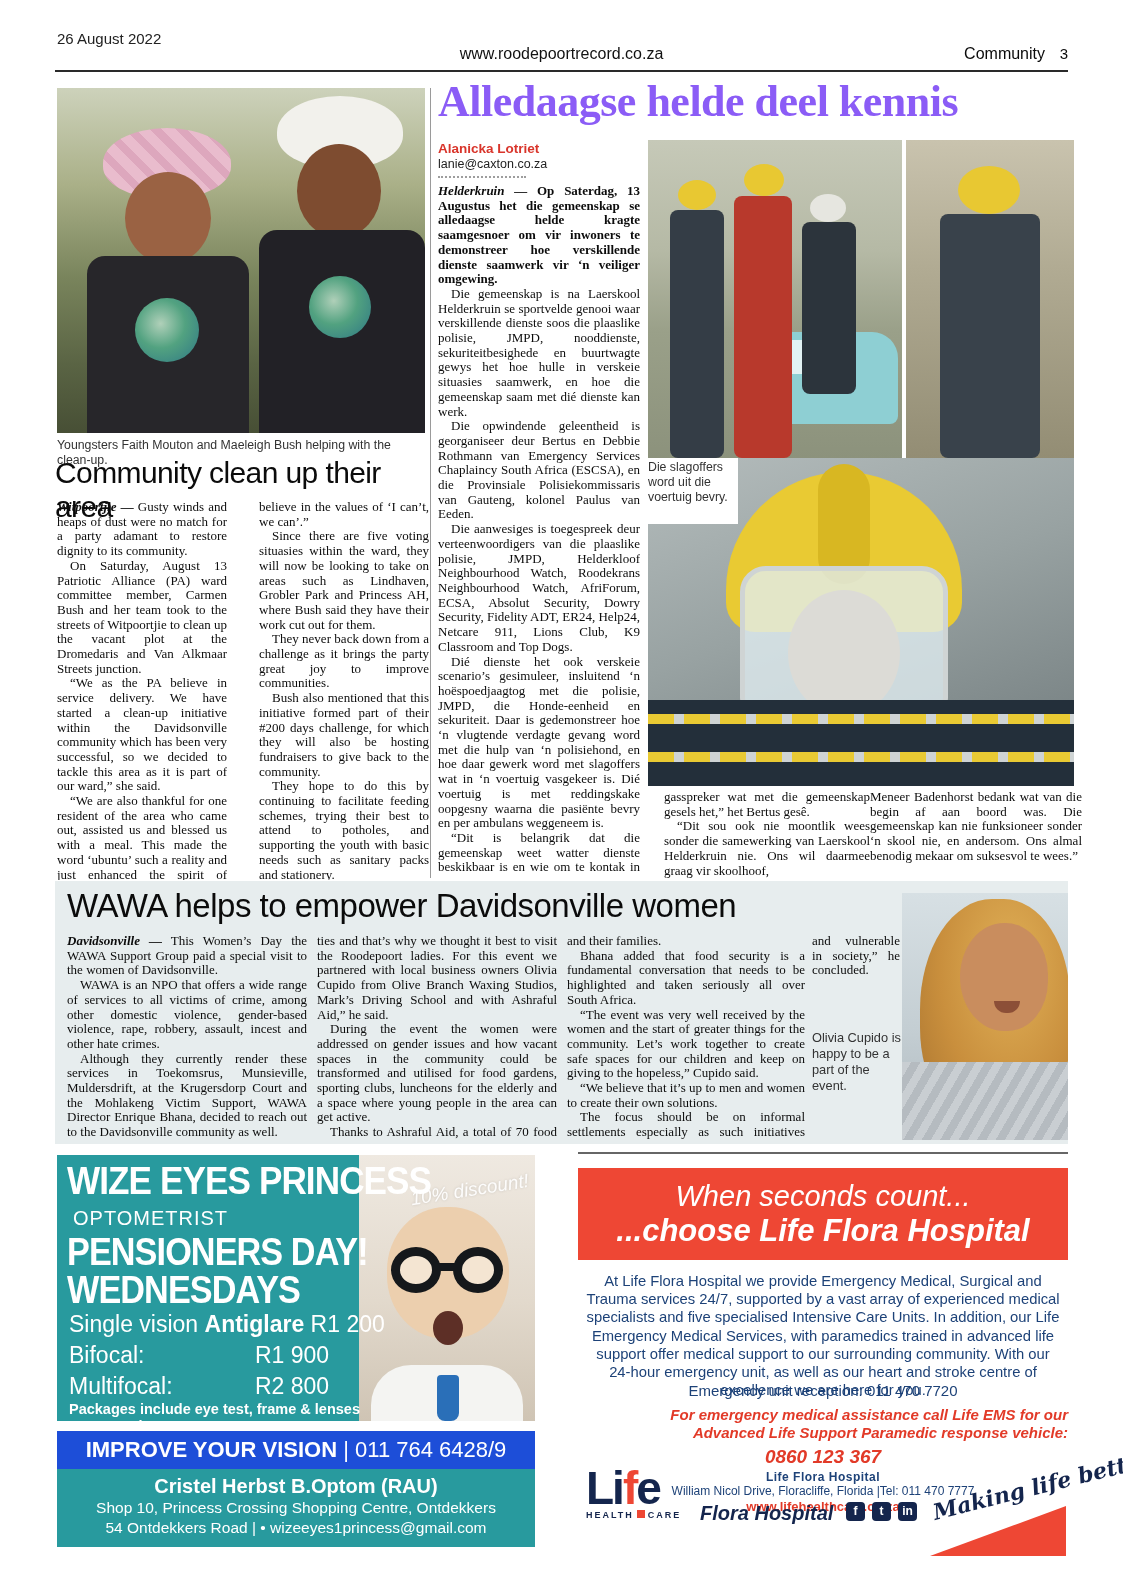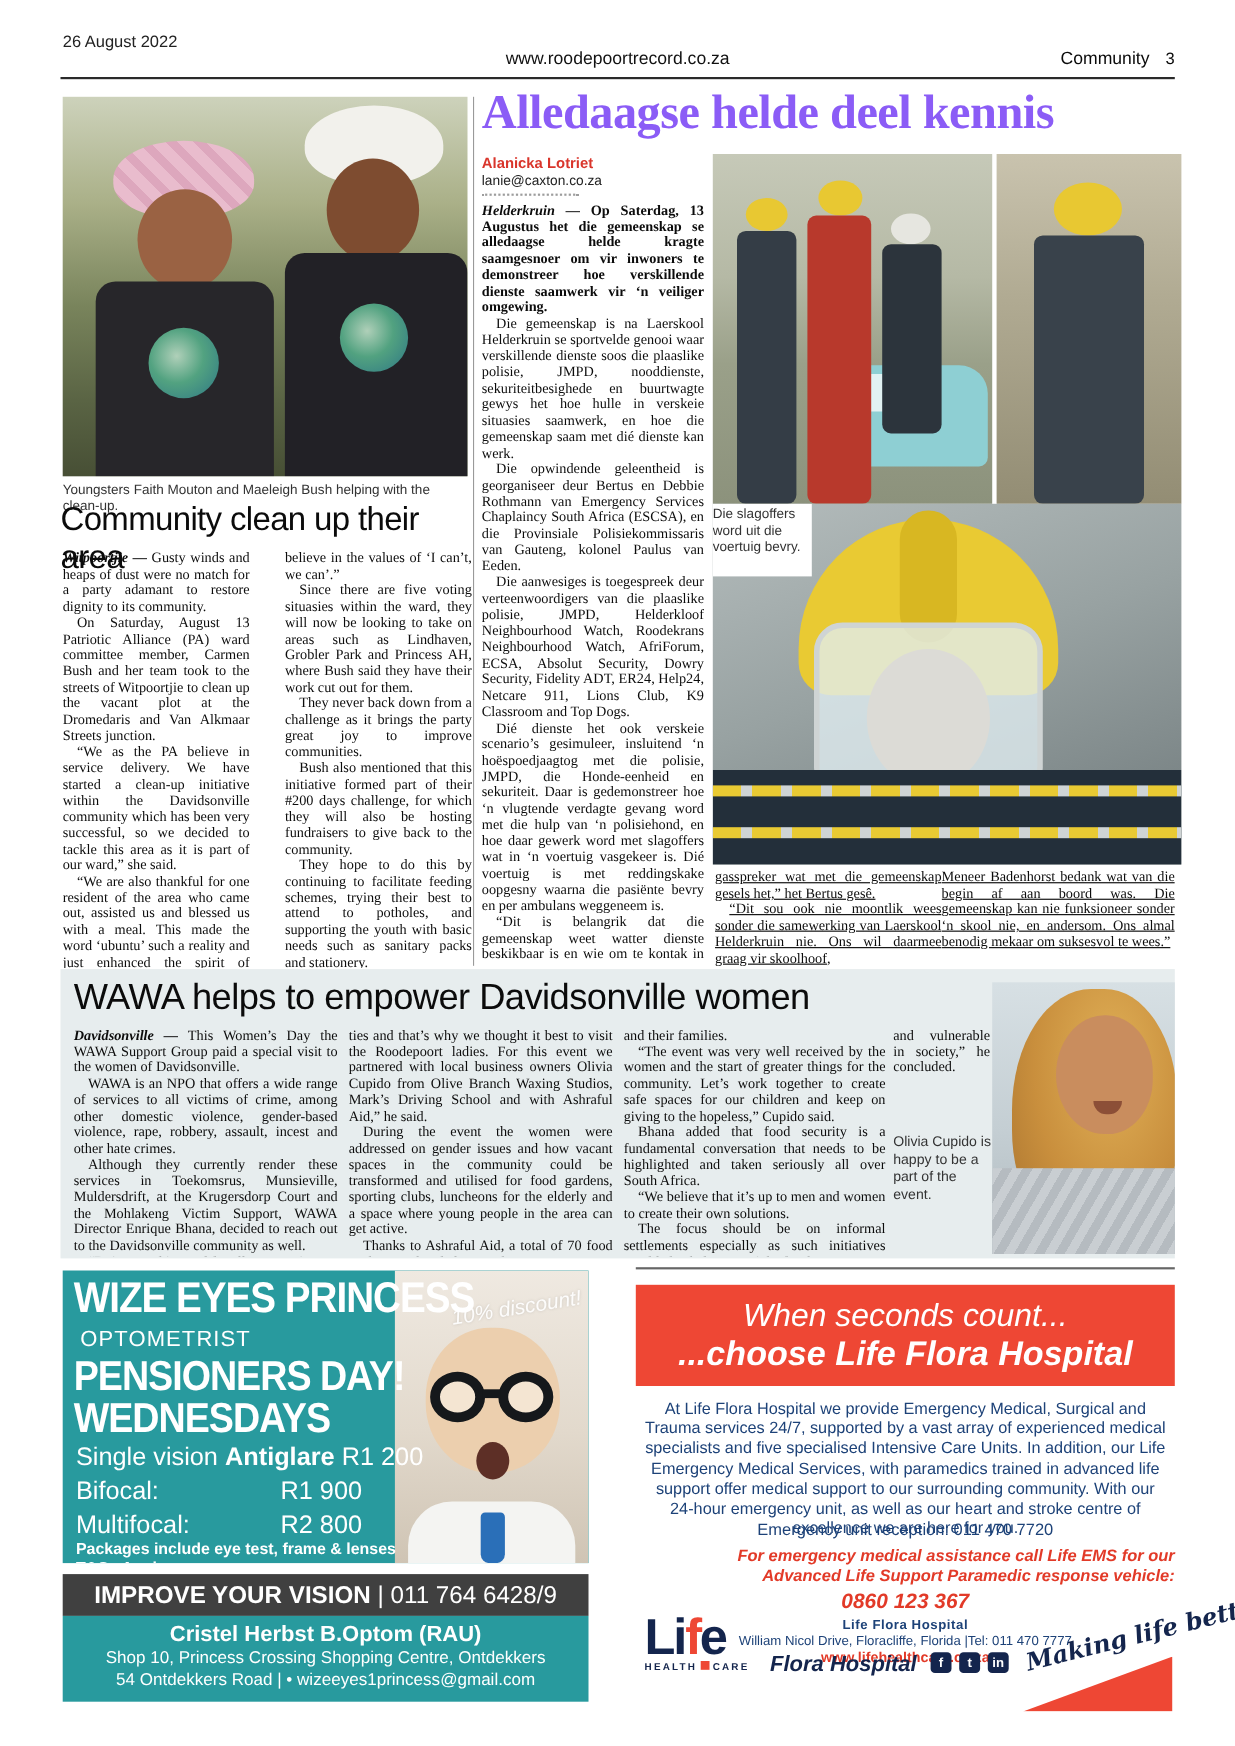--- a/index.html
+++ b/index.html
@@ -54,21 +54,21 @@
     background: linear-gradient(180deg,#c9c3ae 0%,#b1ab93 40%,#938d74 100%); }
   .photo-closeup { position:absolute; left:648px; top:458px; width:426px; height:328px; overflow:hidden;
     background: linear-gradient(160deg,#b4bcbc 0%,#98a2a2 45%,#707a7c 100%); }
   .v-helmet { position:absolute; left:78px; top:14px; width:236px; height:160px; background:#e9ca33; border-radius:120px 120px 30px 30px; }
   .v-helmet-ridge { position:absolute; left:170px; top:6px; width:52px; height:120px; background:#d8b722; border-radius:26px; }
   .v-visor { position:absolute; left:92px; top:108px; width:208px; height:158px; background:rgba(226,238,242,0.78); border:5px solid #cfd4d4; border-radius:26px; }
   .v-face { position:absolute; left:140px; top:132px; width:112px; height:126px; background:#c79873; border-radius:50%; }
   .v-body { position:absolute; left:0; bottom:0; width:100%; height:86px; background:#232f3a; }
   .v-stripe { position:absolute; left:0; width:100%; height:10px; background:repeating-linear-gradient(90deg,#e9ca33 0 26px,#cfd4d4 26px 36px); }
   .cap-overlay { position:absolute; left:0; top:0; width:90px; height:66px; background:#fff; padding:2px 2px 0 0; font-size:12.3px; line-height:15px; color:#333; }
-  .helde-cap-cols { position:absolute; left:650px; top:790px; width:424px; display:flex; gap:0;text-decoration:underline; }
+  .helde-cap-cols { position:absolute; left:664px; top:790px; width:424px; display:flex; gap:0; }
   .helde-cap-cols .body-col { height:92px; }
   .helde-cap-col1 { width:206px; }
   .helde-cap-col2 { width:212px; }
 
   
   .wawa-bg { position:absolute; left:55px; top:881px; width:1013px; height:263px; background:#e7edee; }
   .wawa-headline { position:absolute; left:67px; top:887px; width:760px; font-size:33px; letter-spacing:-0.5px; color:#0b0b0b; }
   .wawa-col { position:absolute; top:934px; height:208px; }
   .wawa-c1 { left:67px;  width:240px; }
   .wawa-c2 { left:317px; width:240px; }
@@ -98,21 +98,21 @@
   .wize-title { position:absolute; left:10px; top:4px; font-size:39px; font-weight:700; letter-spacing:-1px; }
   .wize-sub { position:absolute; left:16px; top:52px; font-size:20px; letter-spacing:1px; }
   .wize-promo1 { position:absolute; left:10px; top:76px; font-size:38px; font-weight:700; letter-spacing:-1px; }
   .wize-promo2 { position:absolute; left:10px; top:114px; font-size:38px; font-weight:700; letter-spacing:-1px; }
   .wize-price { position:absolute; left:12px; font-size:23px; width:340px; }
   .wize-price .val { position:absolute; left:186px; }
   .wp1 { top:156px; } .wp2 { top:187px; } .wp3 { top:218px; }
   .wize-note1 { position:absolute; left:12px; top:246px; font-size:14.5px; font-weight:600; }
   .wize-note2 { position:absolute; left:12px; top:263px; font-size:14.5px; font-weight:600; }
   .wize-gap { width:100%; height:10px; background:#fff; }
-  .wize-strip { width:100%; height:38px; background:#404040; color:#fff; text-align:center; font-size:22px; line-height:38px; }
+  .wize-strip { width:100%; height:38px; background:#1d4ed8; color:#fff; text-align:center; font-size:22px; line-height:38px; }
   .wize-strip .b { font-weight:700; }
   .wize-bot { width:100%; height:78px; background:#289a9e; color:#fff; text-align:center; padding-top:6px; }
   .wize-name { font-size:20px; font-weight:700; }
   .wize-addr { font-size:15.5px; line-height:20px; }
 
   
   .life { position:absolute; left:578px; top:1152px; width:490px; height:418px; border-top:2px solid #666; }
   .life-banner { position:absolute; left:0; top:14px; width:100%; height:92px; background:#ee4734; color:#fff; text-align:center; padding-top:12px; }
   .life-banner .l1 { font-size:29px; font-style:italic; font-weight:300; }
   .life-banner .l2 { font-size:31px; font-style:italic; font-weight:700; }
@@ -247,22 +247,22 @@
       <p>Although they currently render these services in Toekomsrus, Munsieville, Muldersdrift, at the Krugersdorp Court and the Mohlakeng Victim Support, WAWA Director Enrique Bhana, decided to reach out to the Davidsonville community as well.</p>
       <p>“Doing good is good for all communi-</p>
     </div>
   <div class="wawa-col wawa-c2 serif-body">
       <p>ties and that’s why we thought it best to visit the Roodepoort ladies. For this event we partnered with local business owners Olivia Cupido from Olive Branch Waxing Studios, Mark’s Driving School and with Ashraful Aid,” he said.</p>
       <p>During the event the women were addressed on gender issues and how vacant spaces in the community could be transformed and utilised for food gardens, sporting clubs, luncheons for the elderly and a space where young people in the area can get active.</p>
       <p>Thanks to Ashraful Aid, a total of 70 food packs were handed out to the women</p>
     </div>
   <div class="wawa-col wawa-c3 serif-body">
       <p>and their families.</p>
+      <p>Bhana added that food security is a fundamental conversation that needs to be highlighted and taken seriously all over South Africa.</p>
       <p>“The event was very well received by the women and the start of greater things for the community. Let’s work together to create safe spaces for our children and keep on giving to the hopeless,” Cupido said.</p>
-      <p>Bhana added that food security is a fundamental conversation that needs to be highlighted and taken seriously all over South Africa.</p>
       <p>“We believe that it’s up to men and women to create their own solutions.</p>
       <p>The focus should be on informal settlements especially as such initiatives would also help create jobs for the poor</p>
     </div>
   <div class="wawa-col wawa-c4 serif-body">
       <p>and vulnerable in society,” he concluded.</p>
     </div>
   <div class="photo-olivia">
     <div class="ol-hair"></div>
     <div class="ol-face"></div>
     <div class="ol-smile"></div>

